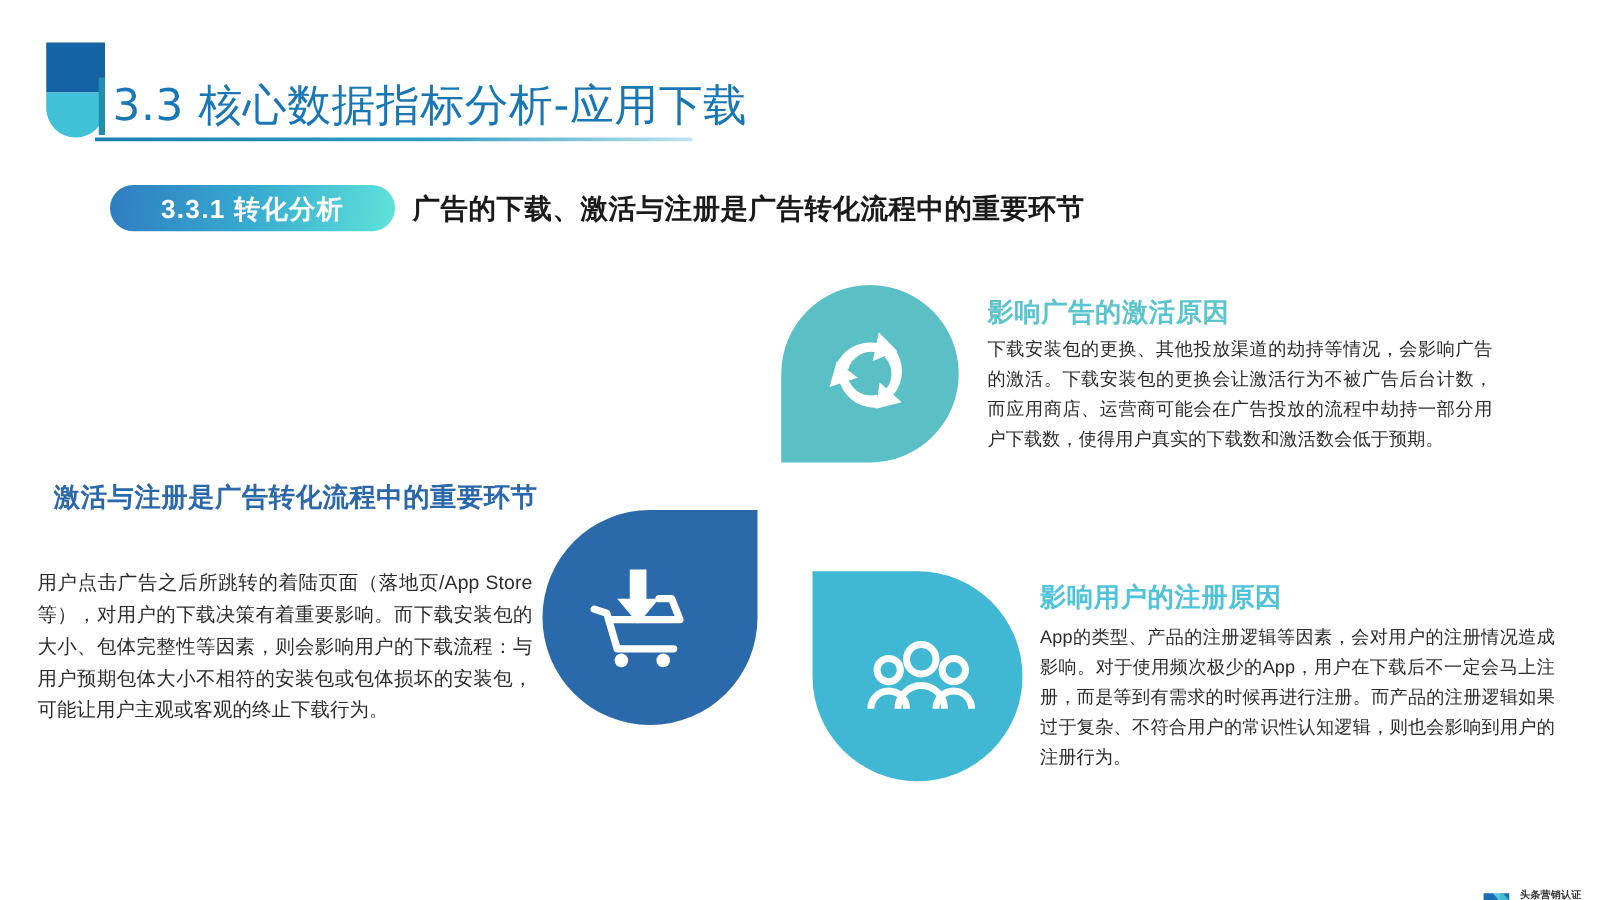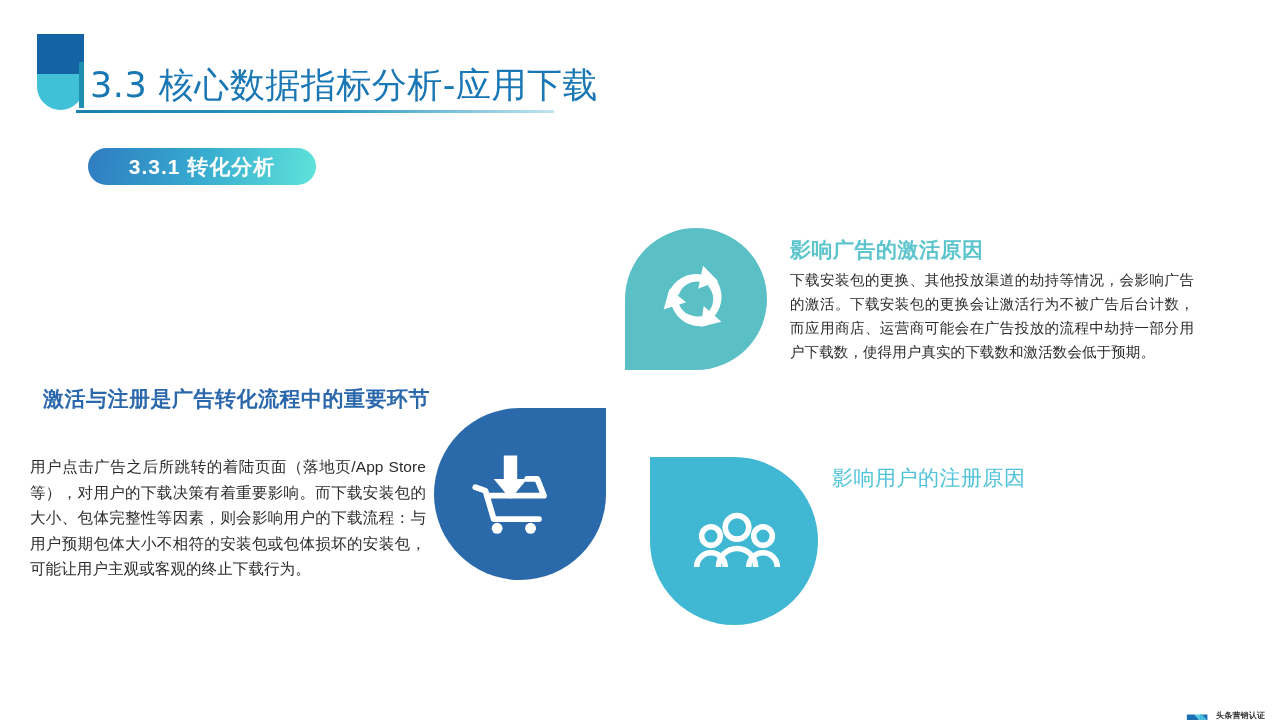--- a/index.html
+++ b/index.html
@@ -50,21 +50,21 @@
   .h-left{left:30px;top:352px;width:400px;text-align:right;font-size:21px;font-weight:bold;
     color:#2a67ab;line-height:30px;letter-spacing:.5px;}
   .p-left{left:30px;top:422px;width:396px;font-size:15.5px;color:#2b2b2b;line-height:25.5px;
     text-align:justify;letter-spacing:.1px;}
 
   .h-rt1{left:790px;top:204px;font-size:21px;font-weight:bold;color:#5bc4cc;
     letter-spacing:.5px;white-space:nowrap;}
   .p-rt1{left:790px;top:236px;width:404px;font-size:14.5px;color:#2b2b2b;line-height:24px;
     text-align:justify;letter-spacing:.1px;}
 
-  .h-rt2{left:832px;top:432px;font-size:21px;font-weight:normal;color:#4fc3d9;
+  .h-rt2{left:832px;top:432px;font-size:21px;font-weight:bold;color:#4fc3d9;
     letter-spacing:.5px;white-space:nowrap;}
   .p-rt2{left:832px;top:466px;width:412px;font-size:14.5px;color:#2b2b2b;line-height:24px;
     text-align:justify;letter-spacing:.1px;}
 
   
   .logo{position:absolute;left:1185px;top:680px;display:flex;align-items:flex-start;gap:5px;}
   .logo-txt{display:flex;flex-direction:column;line-height:1;}
   .logo-cn{font-size:8px;color:#333;font-weight:bold;letter-spacing:.2px;}
   .logo-en{font-size:5.2px;color:#6b7b88;letter-spacing:.15px;margin-top:2px;}
 </style>
@@ -76,20 +76,21 @@
   <div class="deco">
     <div class="deco-top"></div>
     <div class="deco-bot"></div>
   </div>
 
   <div class="title-bar"></div>
   <div class="page-title">3.3 核心数据指标分析-应用下载</div>
   <div class="title-rule"></div>
 
   <div class="badge">3.3.1 转化分析</div>
+  <div class="headline">广告的下载、激活与注册是广告转化流程中的重要环节</div>
 
   <div class="pin pin-teal-top"></div>
   <div class="pin pin-blue"></div>
   <div class="pin pin-teal-bot"></div>
 
   <div class="icon-wrap ic-refresh">
     <svg width="74" height="74" viewBox="0 0 100 100" aria-hidden="true">
       <g fill="#ffffff">
         <path d="M50 16 L50 4 L74 20 L50 36 L50 26 A26 26 0 0 0 26 50 L12 50 A40 40 0 0 1 50 16 Z" transform="rotate(12 50 50)"></path>
         <path d="M50 16 L50 4 L74 20 L50 36 L50 26 A26 26 0 0 0 26 50 L12 50 A40 40 0 0 1 50 16 Z" transform="rotate(132 50 50)"></path>
@@ -125,20 +126,21 @@
     </svg>
   </div>
 
   <div class="blk h-left">激活与注册是广告转化流程中的重要环节</div>
   <div class="blk p-left">用户点击广告之后所跳转的着陆页面（落地页/App Store等），对用户的下载决策有着重要影响。而下载安装包的大小、包体完整性等因素，则会影响用户的下载流程：与用户预期包体大小不相符的安装包或包体损坏的安装包，可能让用户主观或客观的终止下载行为。</div>
 
   <div class="blk h-rt1">影响广告的激活原因</div>
   <div class="blk p-rt1">下载安装包的更换、其他投放渠道的劫持等情况，会影响广告的激活。下载安装包的更换会让激活行为不被广告后台计数，而应用商店、运营商可能会在广告投放的流程中劫持一部分用户下载数，使得用户真实的下载数和激活数会低于预期。</div>
 
   <div class="blk h-rt2">影响用户的注册原因</div>
+  <div class="blk p-rt2">App的类型、产品的注册逻辑等因素，会对用户的注册情况造成影响。对于使用频次极少的App，用户在下载后不一定会马上注册，而是等到有需求的时候再进行注册。而产品的注册逻辑如果过于复杂、不符合用户的常识性认知逻辑，则也会影响到用户的注册行为。</div>
 
   <div class="logo">
     <svg width="26" height="24" viewBox="0 0 30 28" aria-hidden="true">
       <path d="M2 3 h9 l6 7 v-7 h9 v9 l-6 -4 v13 h-9 l-6 -7 v7 h-3 Z" fill="#1a6fb5"></path>
       <path d="M11 3 h9 l6 7 v11 l-8 -9 Z" fill="#49c3dc" opacity="0.9"></path>
     </svg>
     <div class="logo-txt">
       <span class="logo-cn">头条营销认证</span>
       <span class="logo-en">Toutiao Marketing</span>
       <span class="logo-en">Certification</span>

